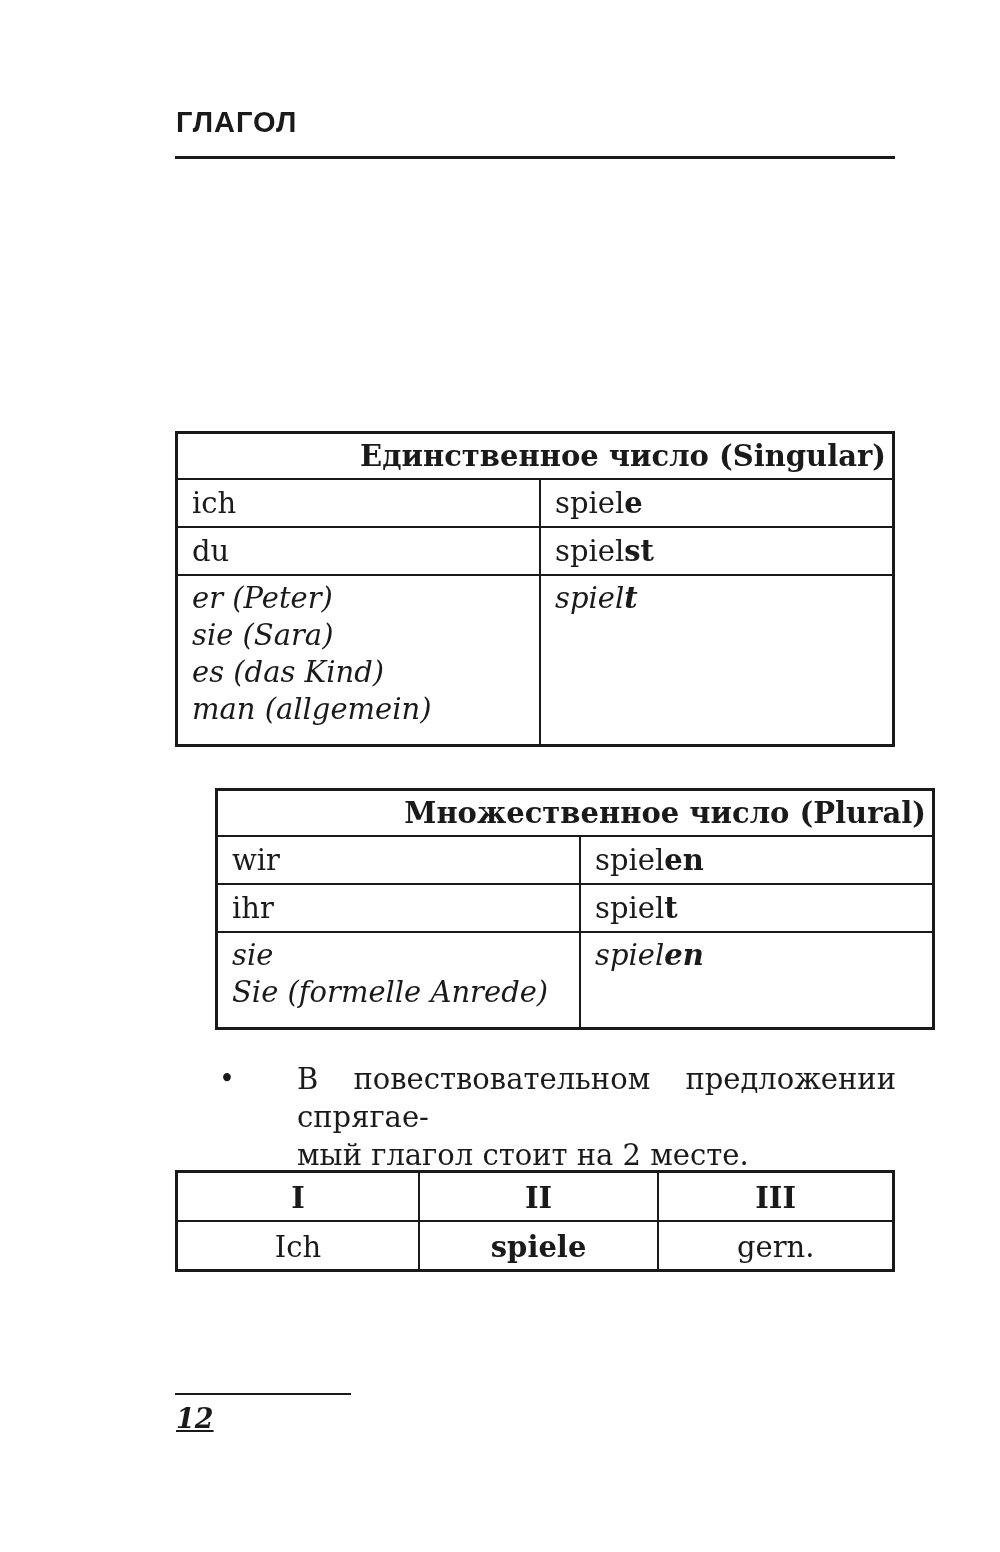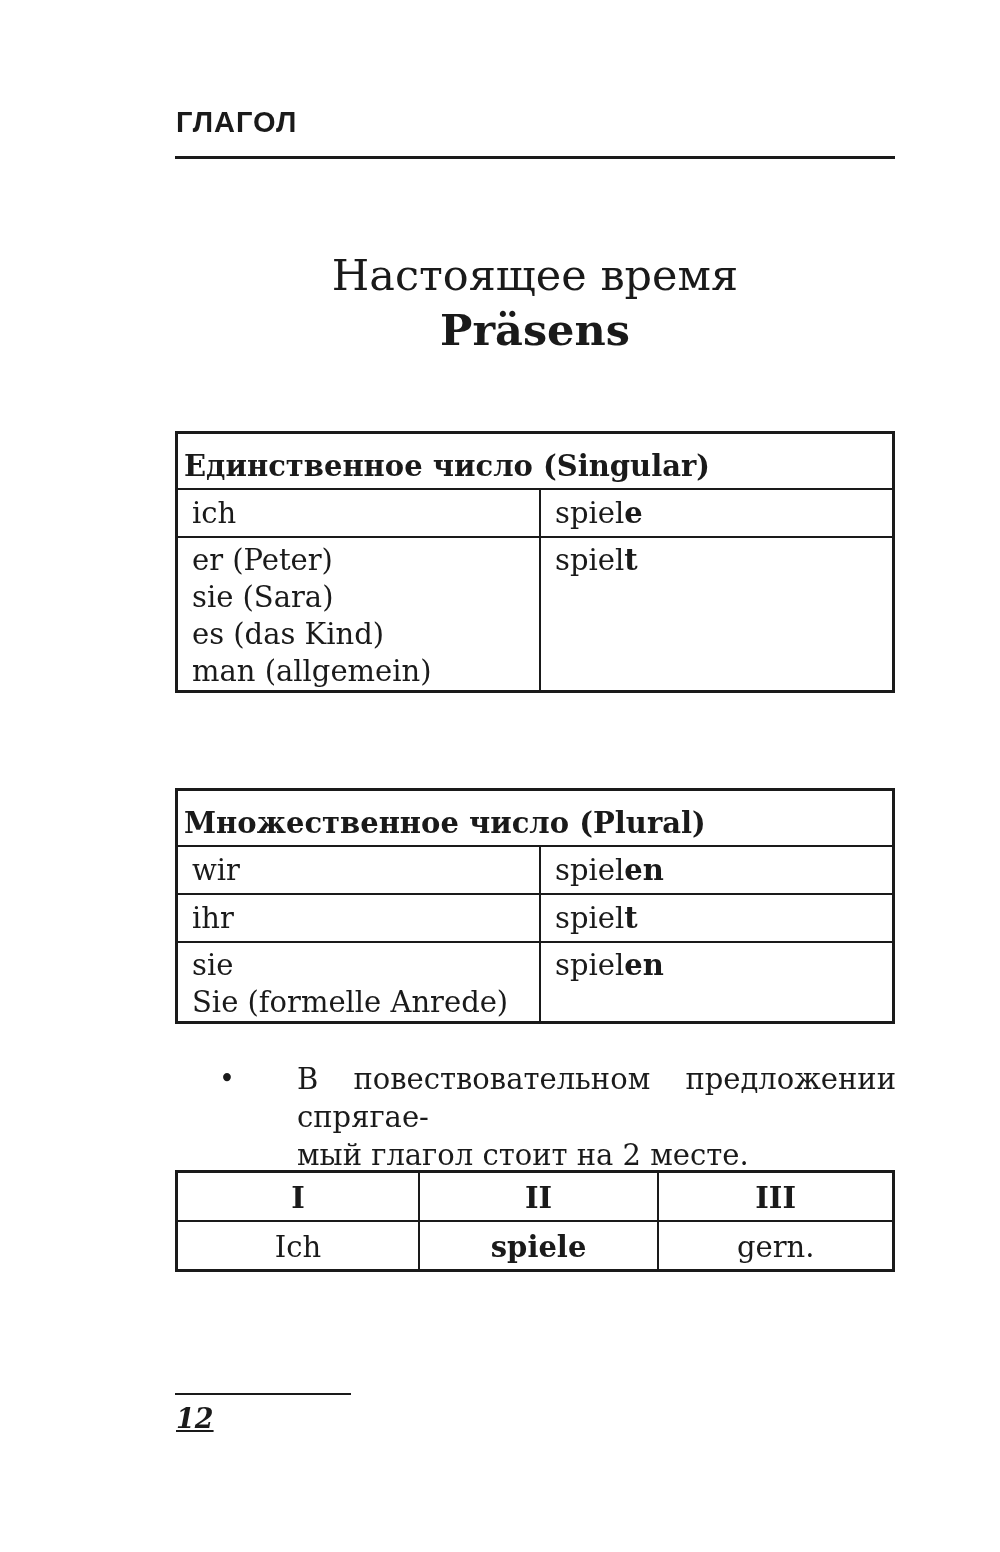--- a/index.html
+++ b/index.html
@@ -52,36 +52,36 @@
   .conj-table {
     position: absolute;
     left: 175px;
     width: 720px;
     border-collapse: collapse;
     border: 3px solid var(--ink);
     font-size: 29px;
     table-layout: fixed;
   }
   #singular-table { top: 431px; }
-  #plural-table   { top: 788px; }
+  #plural-table   { top: 788px; margin-left: 40px; }
   .conj-table th, .conj-table td { border: 2px solid var(--ink); }
   .conj-table th {
     height: 44px;
     font-size: 29px;
     font-weight: bold;
-    text-align: left;
-    padding: 10px 6px 0;
+    text-align: right;
+    padding: 0 6px 0;
   }
   .conj-table td {
     padding: 5px 14px 4px;
     line-height: 37px;
     vertical-align: top;
     text-align: left;
   }
-  .conj-table td.multi { padding-top: 4px; padding-bottom: 0; }
+  .conj-table td.multi { padding-top: 4px; padding-bottom: 16px; font-style: italic; }
 
   
   .note {
     position: absolute;
     left: 219px;
     top: 1060px;
     width: 677px;
     display: flex;
     font-size: 29px;
     line-height: 38px;
@@ -131,39 +131,41 @@
   }
 </style>
 </head>
 <body>
 
 <div class="page">
 
   <div class="doc-header">ГЛАГОЛ</div>
   <div class="header-rule"></div>
 
-  <div class="title">
-    <div class="title-line1">Настоящее время</div>
-    <div class="title-line2">Präsens</div>
-  </div>
 
   <table class="conj-table" id="singular-table">
     <colgroup>
         <col style="width:50.7%">
         <col>
       </colgroup>
     <tbody>
         <tr>
       <th colspan="2">Единственное число (Singular)</th>
     </tr>
     <tr>
       <td>
         <div>ich</div>
       </td>
       <td><span>spiel</span><b>e</b></td>
+    </tr>
+    <tr>
+      <td>
+        <div>du</div>
+      </td>
+      <td><span>spiel</span><b>st</b></td>
     </tr>
     <tr>
       <td class="multi">
         <div>er (Peter)</div>
         <div>sie (Sara)</div>
         <div>es (das Kind)</div>
         <div>man (allgemein)</div>
       </td>
       <td class="multi"><span>spiel</span><b>t</b></td>
     </tr>

